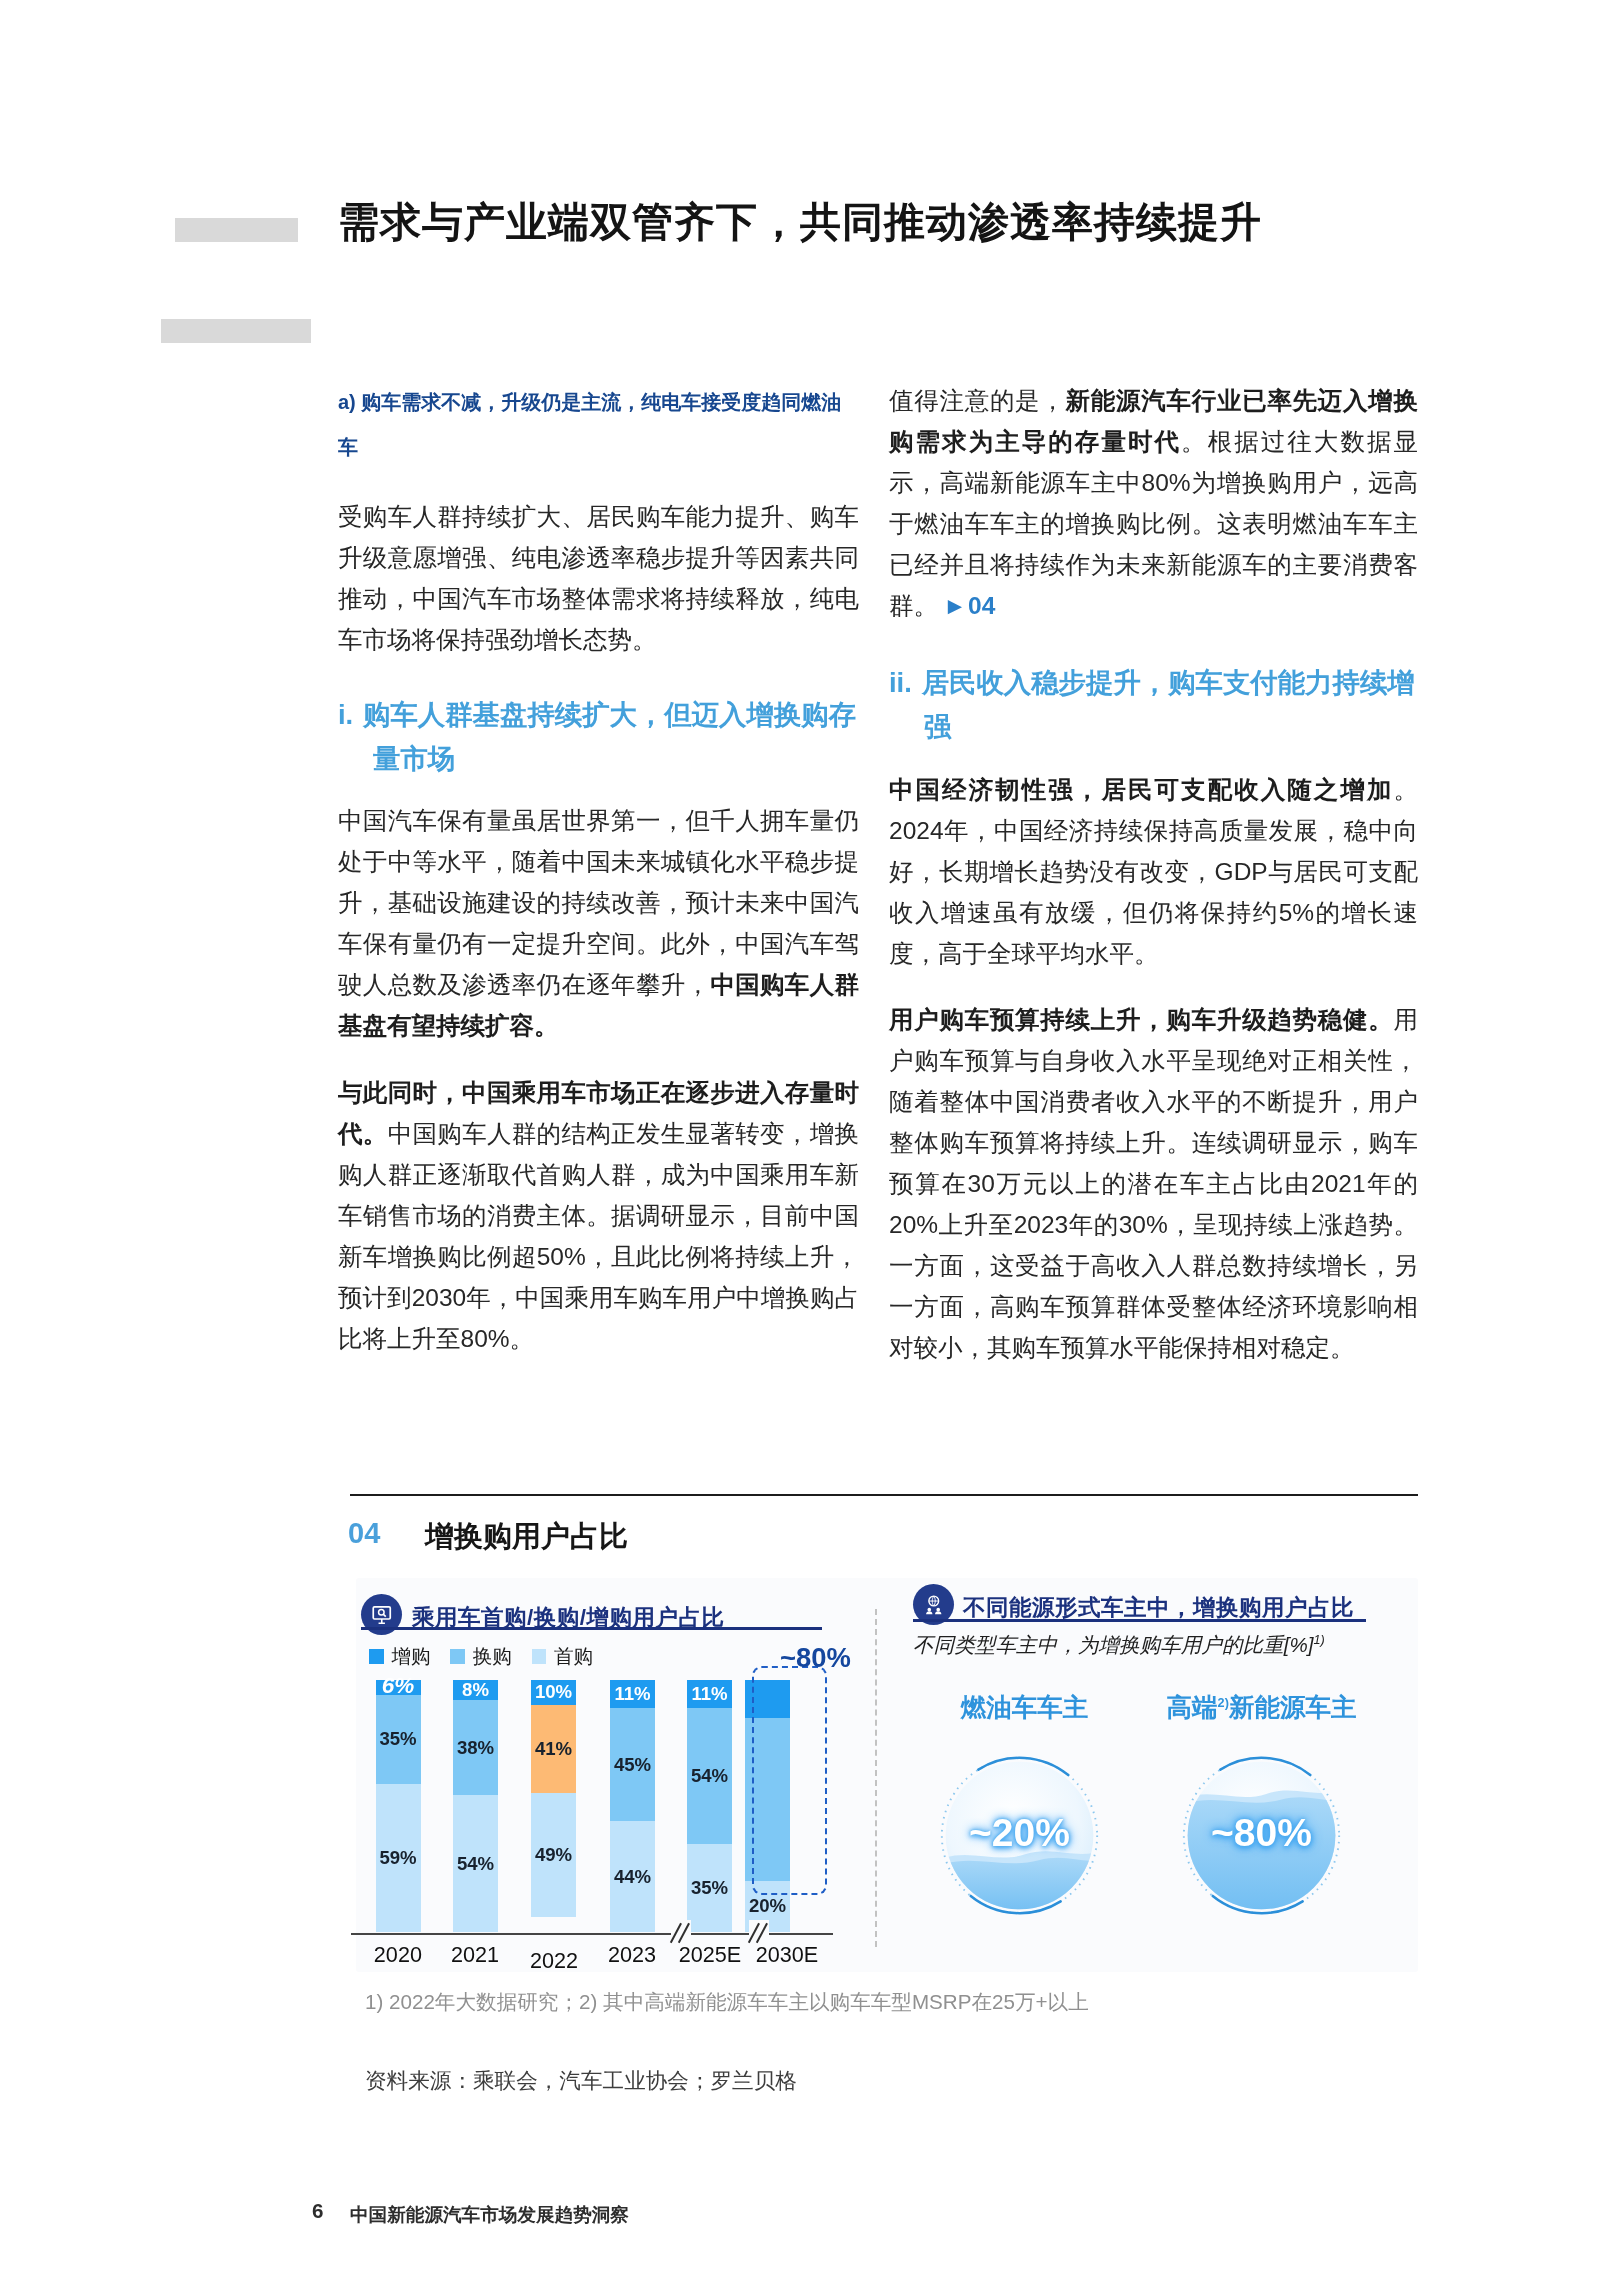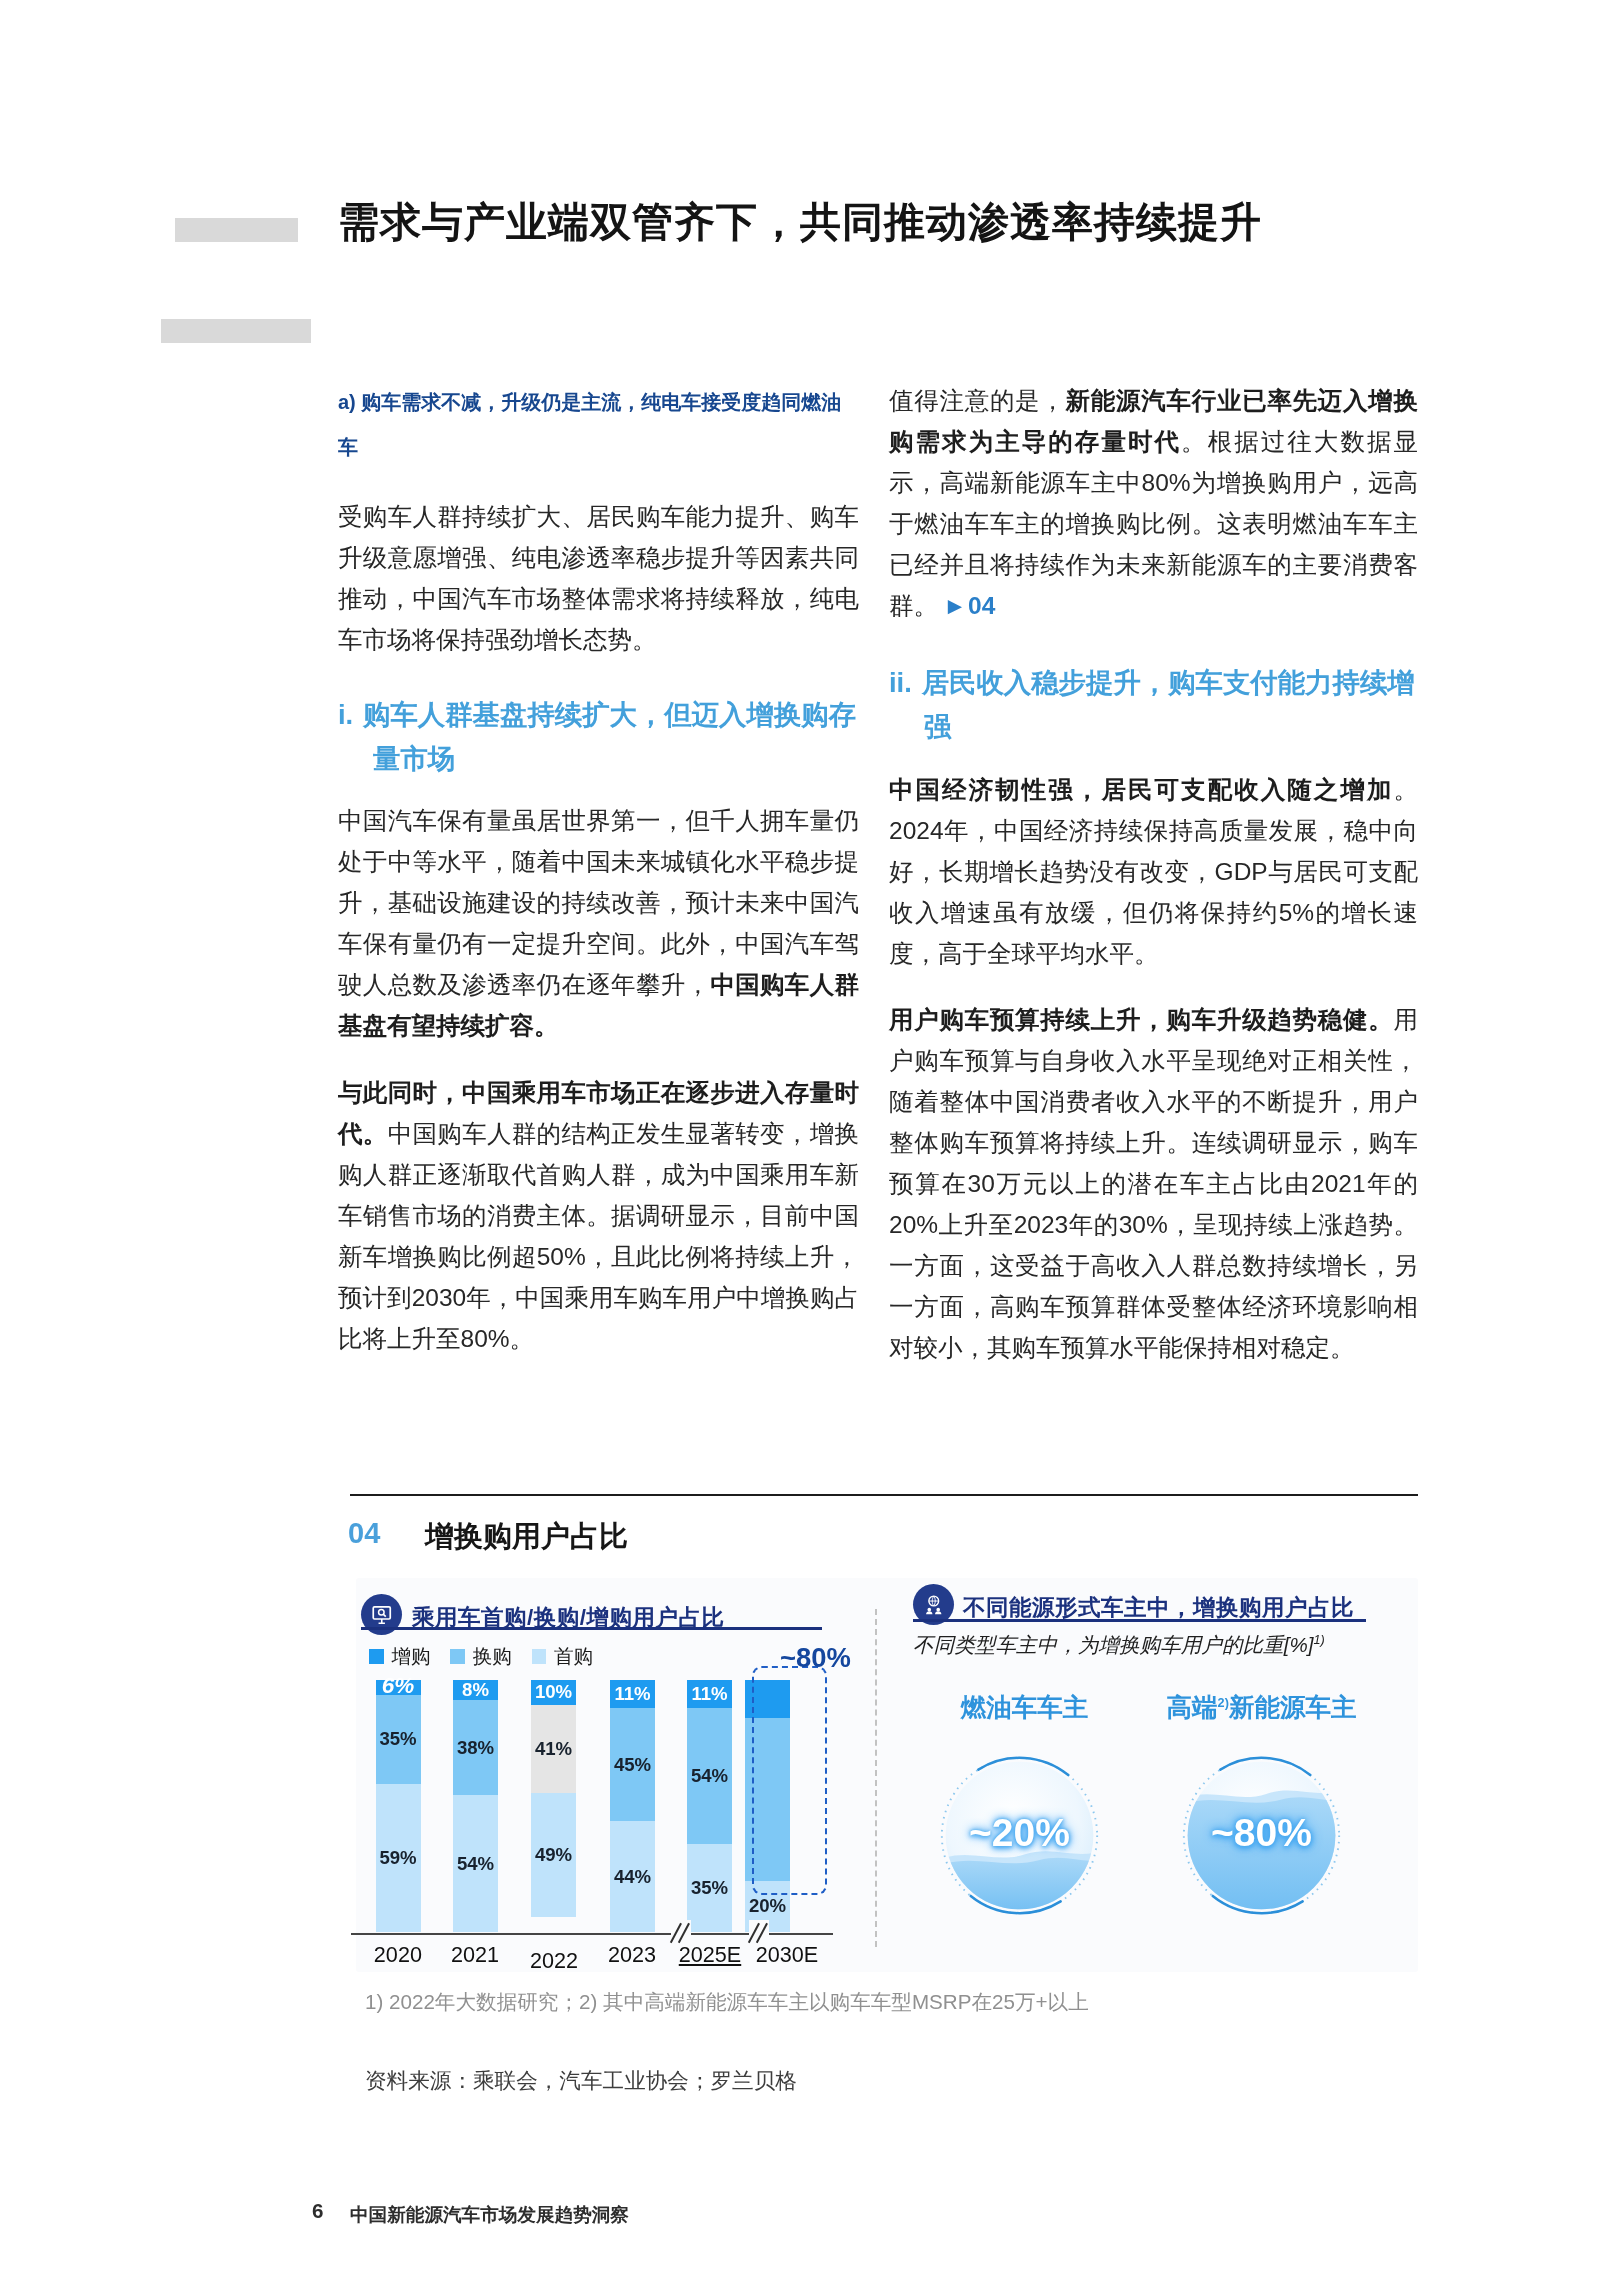--- a/index.html
+++ b/index.html
@@ -131,21 +131,21 @@
         </div>
         <div class="seg" style="height: 137px; background: rgb(191, 227, 251);">
           <span class="seg-label">54%</span>
         </div>
       </div>
       <div class="tick" style="left: 80px;">2021</div>
       <div class="bar" style="left: 180px; top: 4.9px; height: 252px;">
         <div class="seg" style="height: 25px; background: rgb(30, 155, 240);">
           <span class="seg-label white">10%</span>
         </div>
-        <div class="seg" style="height: 88px; background: #e5e5e5;">
+        <div class="seg" style="height: 88px; background: #fdba74;">
           <span class="seg-label">41%</span>
         </div>
         <div class="seg" style="height: 124px; background: rgb(191, 227, 251);">
           <span class="seg-label">49%</span>
         </div>
       </div>
       <div class="tick" style="left: 159px; margin-top: 6px;">2022</div>
       <div class="bar" style="left: 259px; top: 4.9px; height: 252px;">
         <div class="seg" style="height: 28px; background: rgb(30, 155, 240);">
           <span class="seg-label white">11%</span>
@@ -162,21 +162,21 @@
         <div class="seg" style="height: 28px; background: rgb(30, 155, 240);">
           <span class="seg-label white">11%</span>
         </div>
         <div class="seg" style="height: 137px; background: rgb(126, 200, 245);">
           <span class="seg-label">54%</span>
         </div>
         <div class="seg" style="height: 89px; background: rgb(191, 227, 251);">
           <span class="seg-label">35%</span>
         </div>
       </div>
-      <div class="tick" style="left: 315px; text-decoration: underline;">2025E</div>
+      <div class="tick" style="left: 315px;">2025E</div>
       <div class="bar" style="left: 394px; top: 4.9px; height: 252px;">
         <div class="seg" style="height: 38px; background: rgb(30, 155, 240);"></div>
         <div class="seg" style="height: 164px; background: rgb(126, 200, 245);"></div>
         <div class="seg" style="height: 51px; background: rgb(191, 227, 251);">
           <span class="seg-label">20%</span>
         </div>
       </div>
       <div class="tick" style="left: 392px;">2030E</div>
       <div class="x-axis"></div>
       <div class="axis-break" style="left: 320px;">

